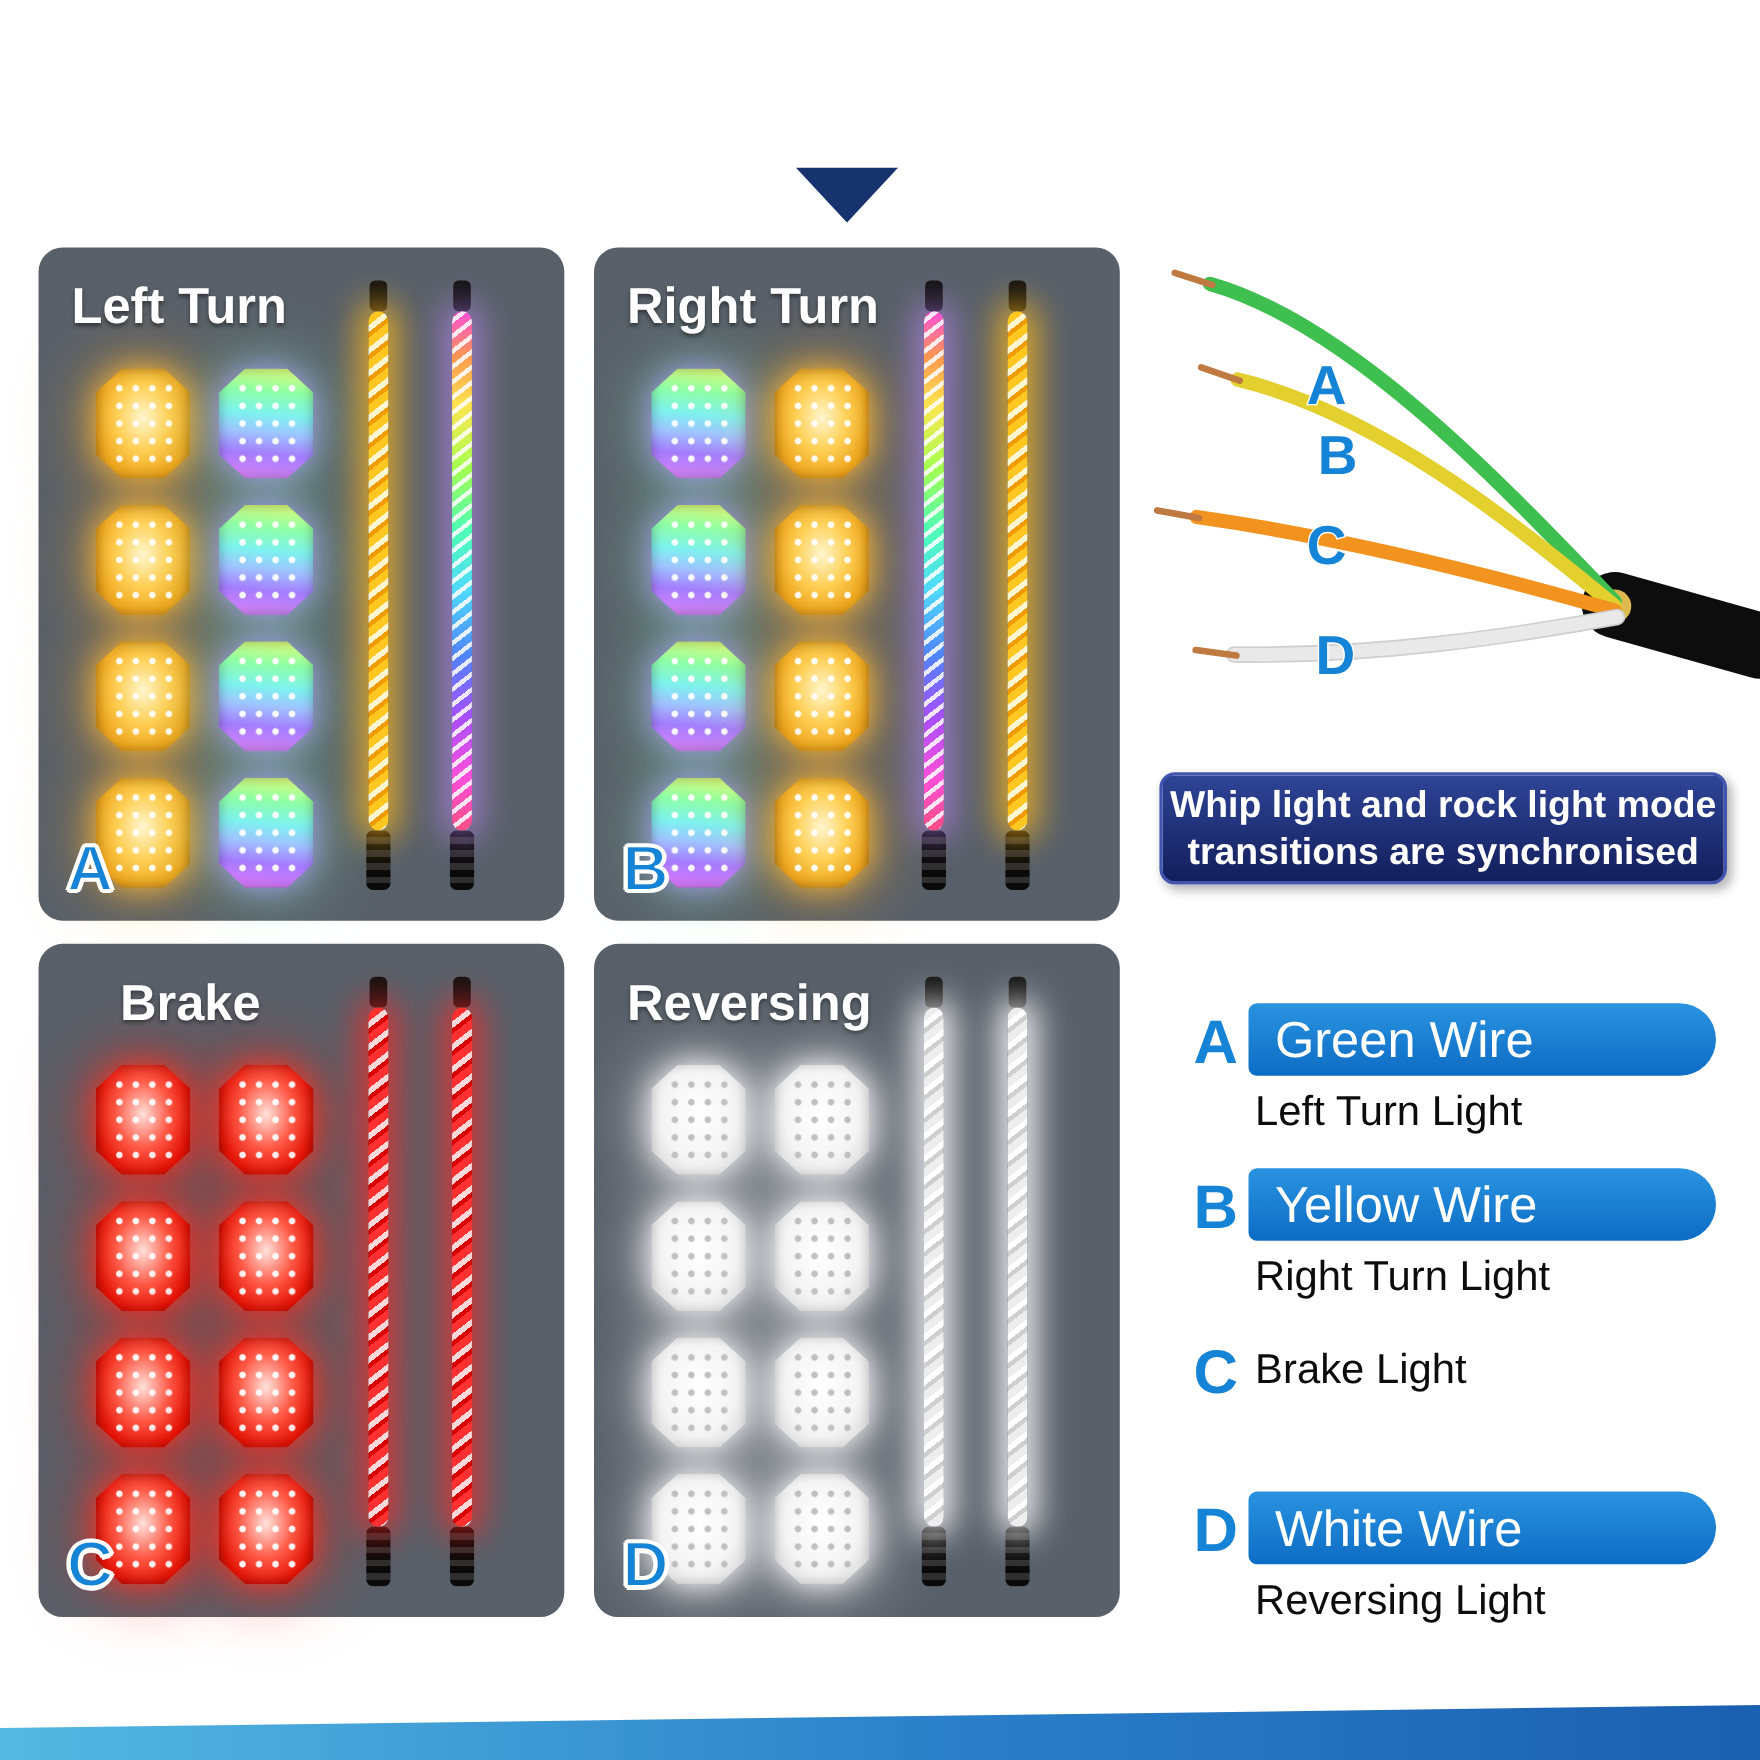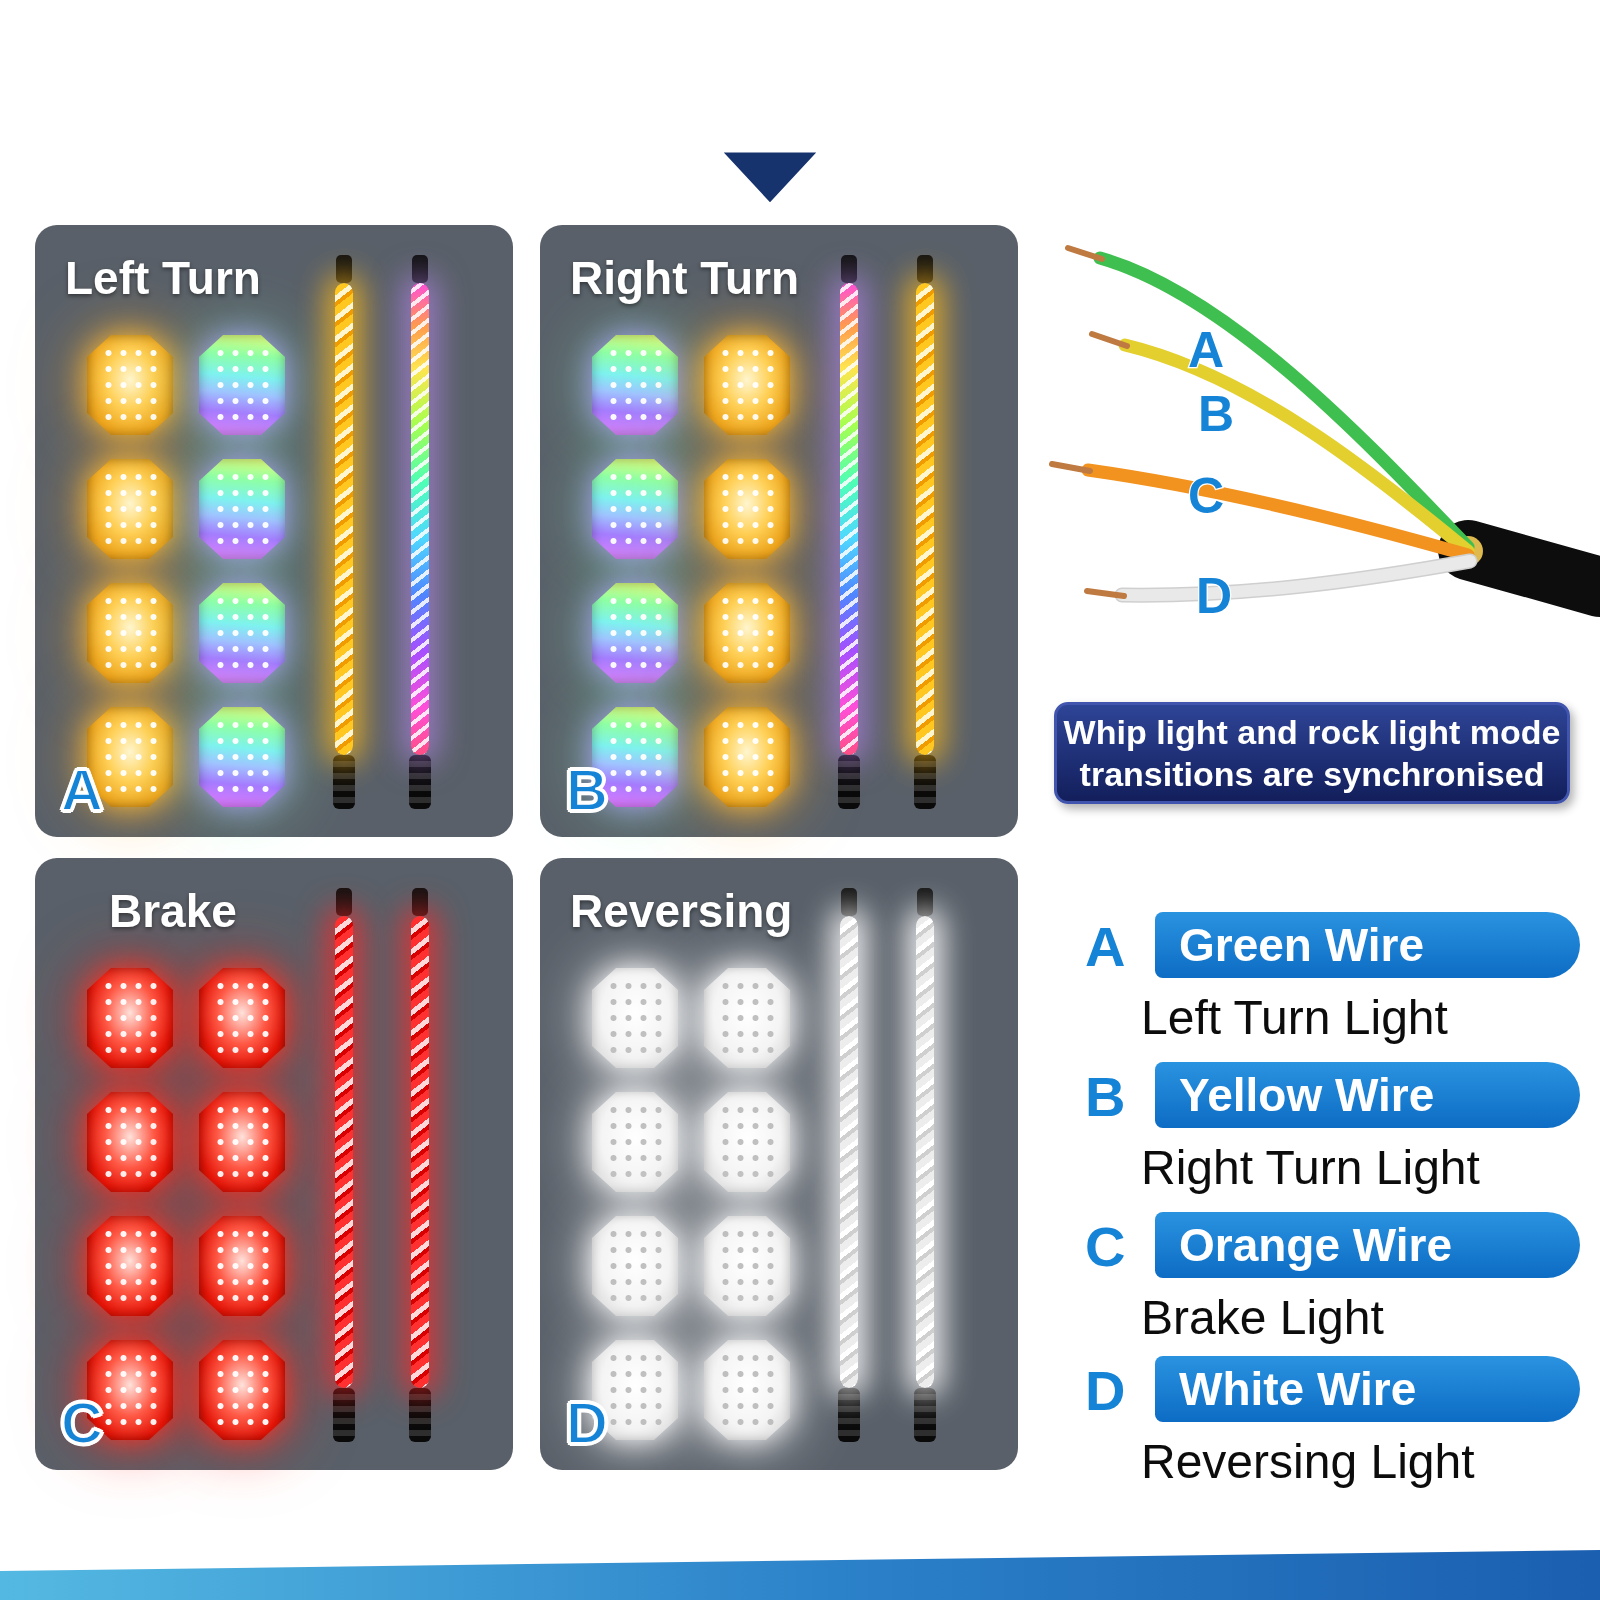--- a/index.html
+++ b/index.html
@@ -68,25 +68,25 @@
   .note{position:absolute;left:1042px;top:702px;width:516px;height:102px;box-sizing:border-box;
     background:linear-gradient(180deg,#2e4496,#131f5c);border:3px solid #42s;
     border:3px solid #4255ae;border-radius:14px;
     box-shadow:4px 5px 10px rgba(0,0,0,.3);
     display:flex;flex-direction:column;align-items:center;justify-content:center;margin-left:12px;}
   .note div{color:#fff;font-size:34px;font-weight:bold;line-height:1.25;}
 
   
   .legend-item{position:absolute;left:1085px;width:475px;}
   .legend-letter{position:absolute;left:0;top:2px;font-size:56px;font-weight:800;color:#1583d6;}
-  .legend-pill{margin-left:70px;width:425px;box-sizing:border-box;height:66px;
+  .legend-pill{margin-left:50px;width:425px;box-sizing:border-box;height:66px;
     background:linear-gradient(180deg,#2a93e0,#0d6cc4);
-    border-radius:8px 34px 34px 8px;color:#fff;font-size:46px;font-weight:bold;
+    border-radius:8px 34px 34px 8px;color:#fff;font-size:46px;font-weight:normal;
     display:flex;align-items:center;padding-left:24px;}
-  .legend-func{margin-left:56px;margin-top:12px;font-size:48px;color:#0c0c0c;}
+  .legend-func{margin-left:56px;margin-top:12px;font-size:38px;color:#0c0c0c;}
 
   
   .footer-bar{position:absolute;left:0;bottom:0;width:1600px;height:50px;
     background:linear-gradient(90deg,#54b9e2 0%,#2a7fc8 55%,#1b5fb0 100%);
     clip-path:polygon(0 42%,100% 0,100% 100%,0 100%);}
 </style>
 </head>
 <body>
 
 <div id="stage">
@@ -303,21 +303,20 @@
     <div class="legend-pill">Green Wire</div>
     <div class="legend-func">Left Turn Light</div>
   </div>
   <div class="legend-item" style="top:1062px;">
     <span class="legend-letter">B</span>
     <div class="legend-pill">Yellow Wire</div>
     <div class="legend-func">Right Turn Light</div>
   </div>
   <div class="legend-item" style="top:1212px;">
     <span class="legend-letter">C</span>
-    <div class="legend-pill">Orange Wire</div>
     <div class="legend-func">Brake Light</div>
   </div>
   <div class="legend-item" style="top:1356px;">
     <span class="legend-letter">D</span>
     <div class="legend-pill">White Wire</div>
     <div class="legend-func">Reversing Light</div>
   </div>
 
   <div class="footer-bar"></div>
 

